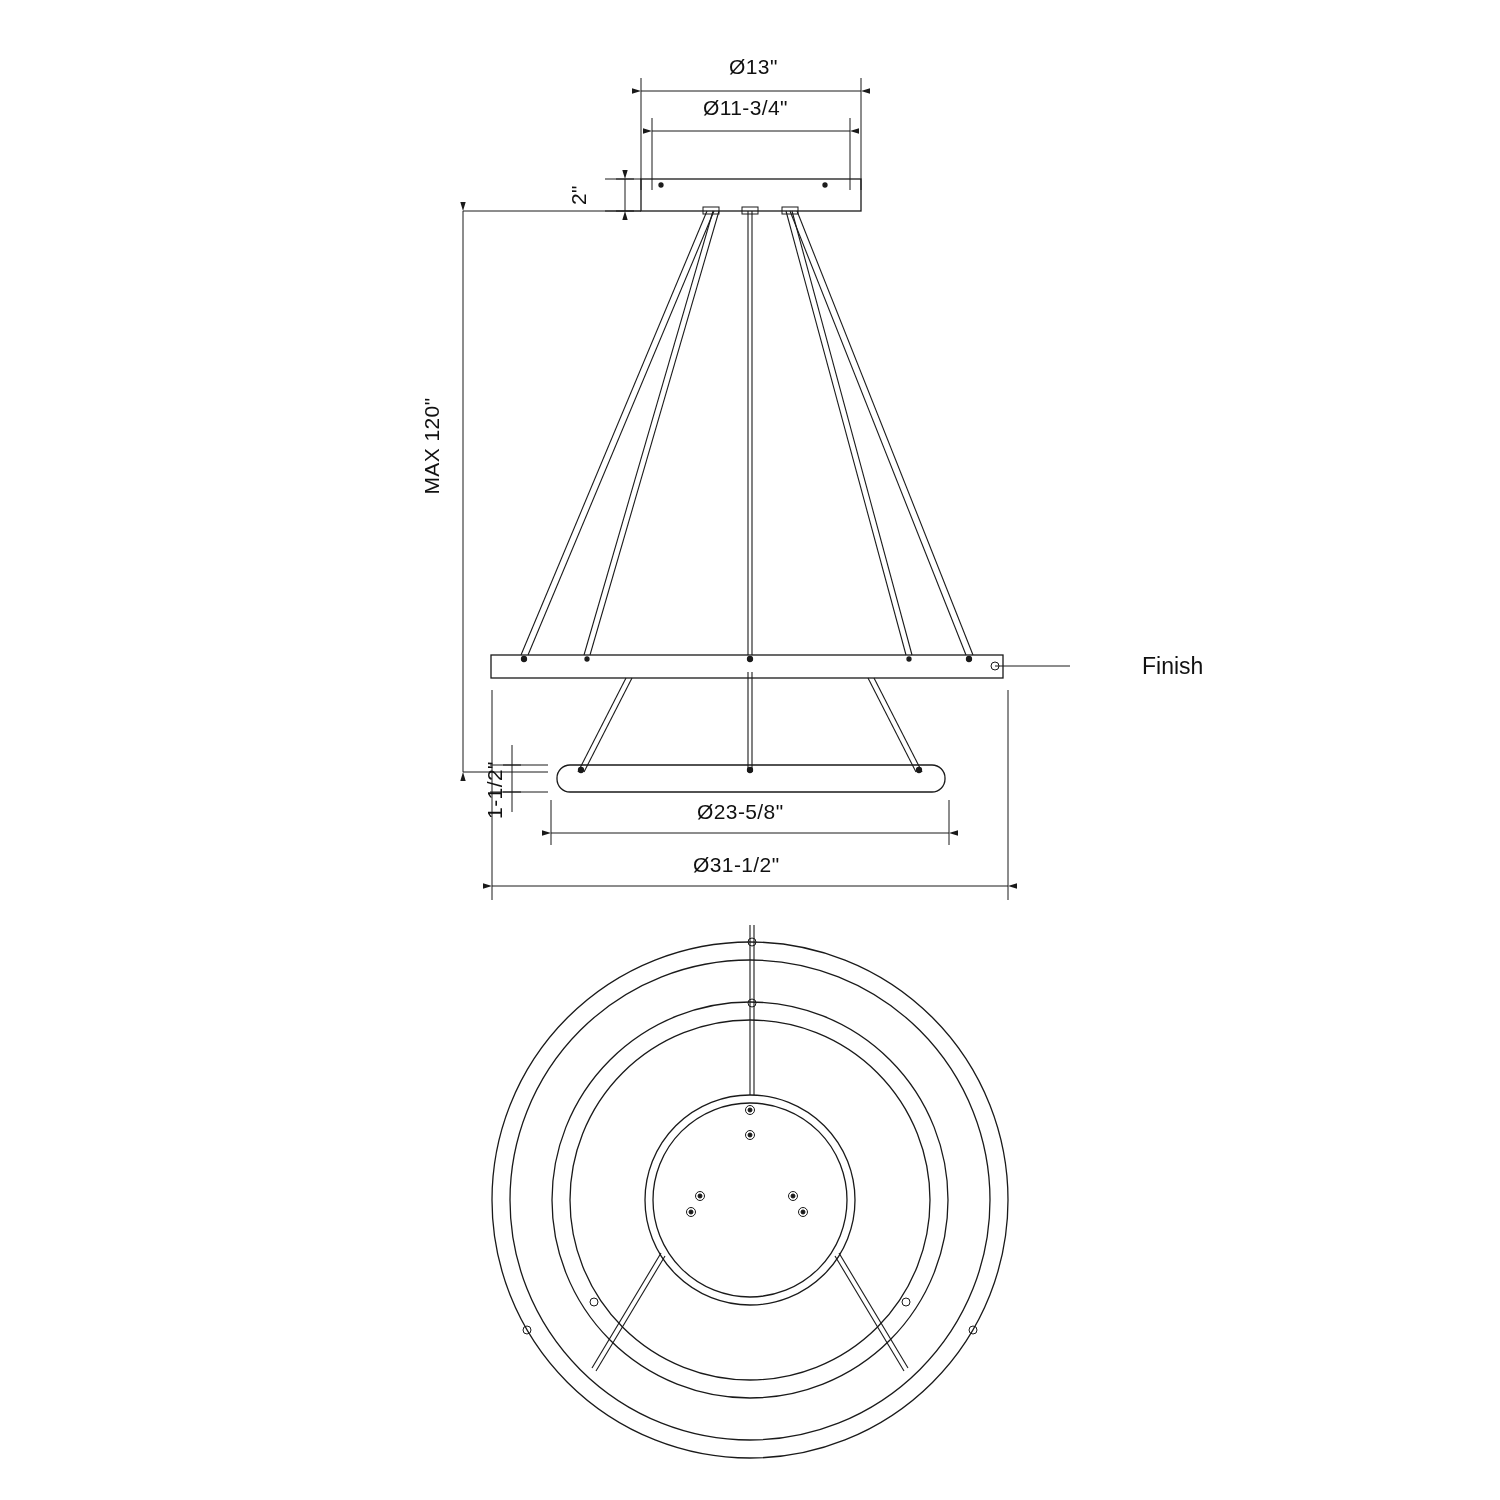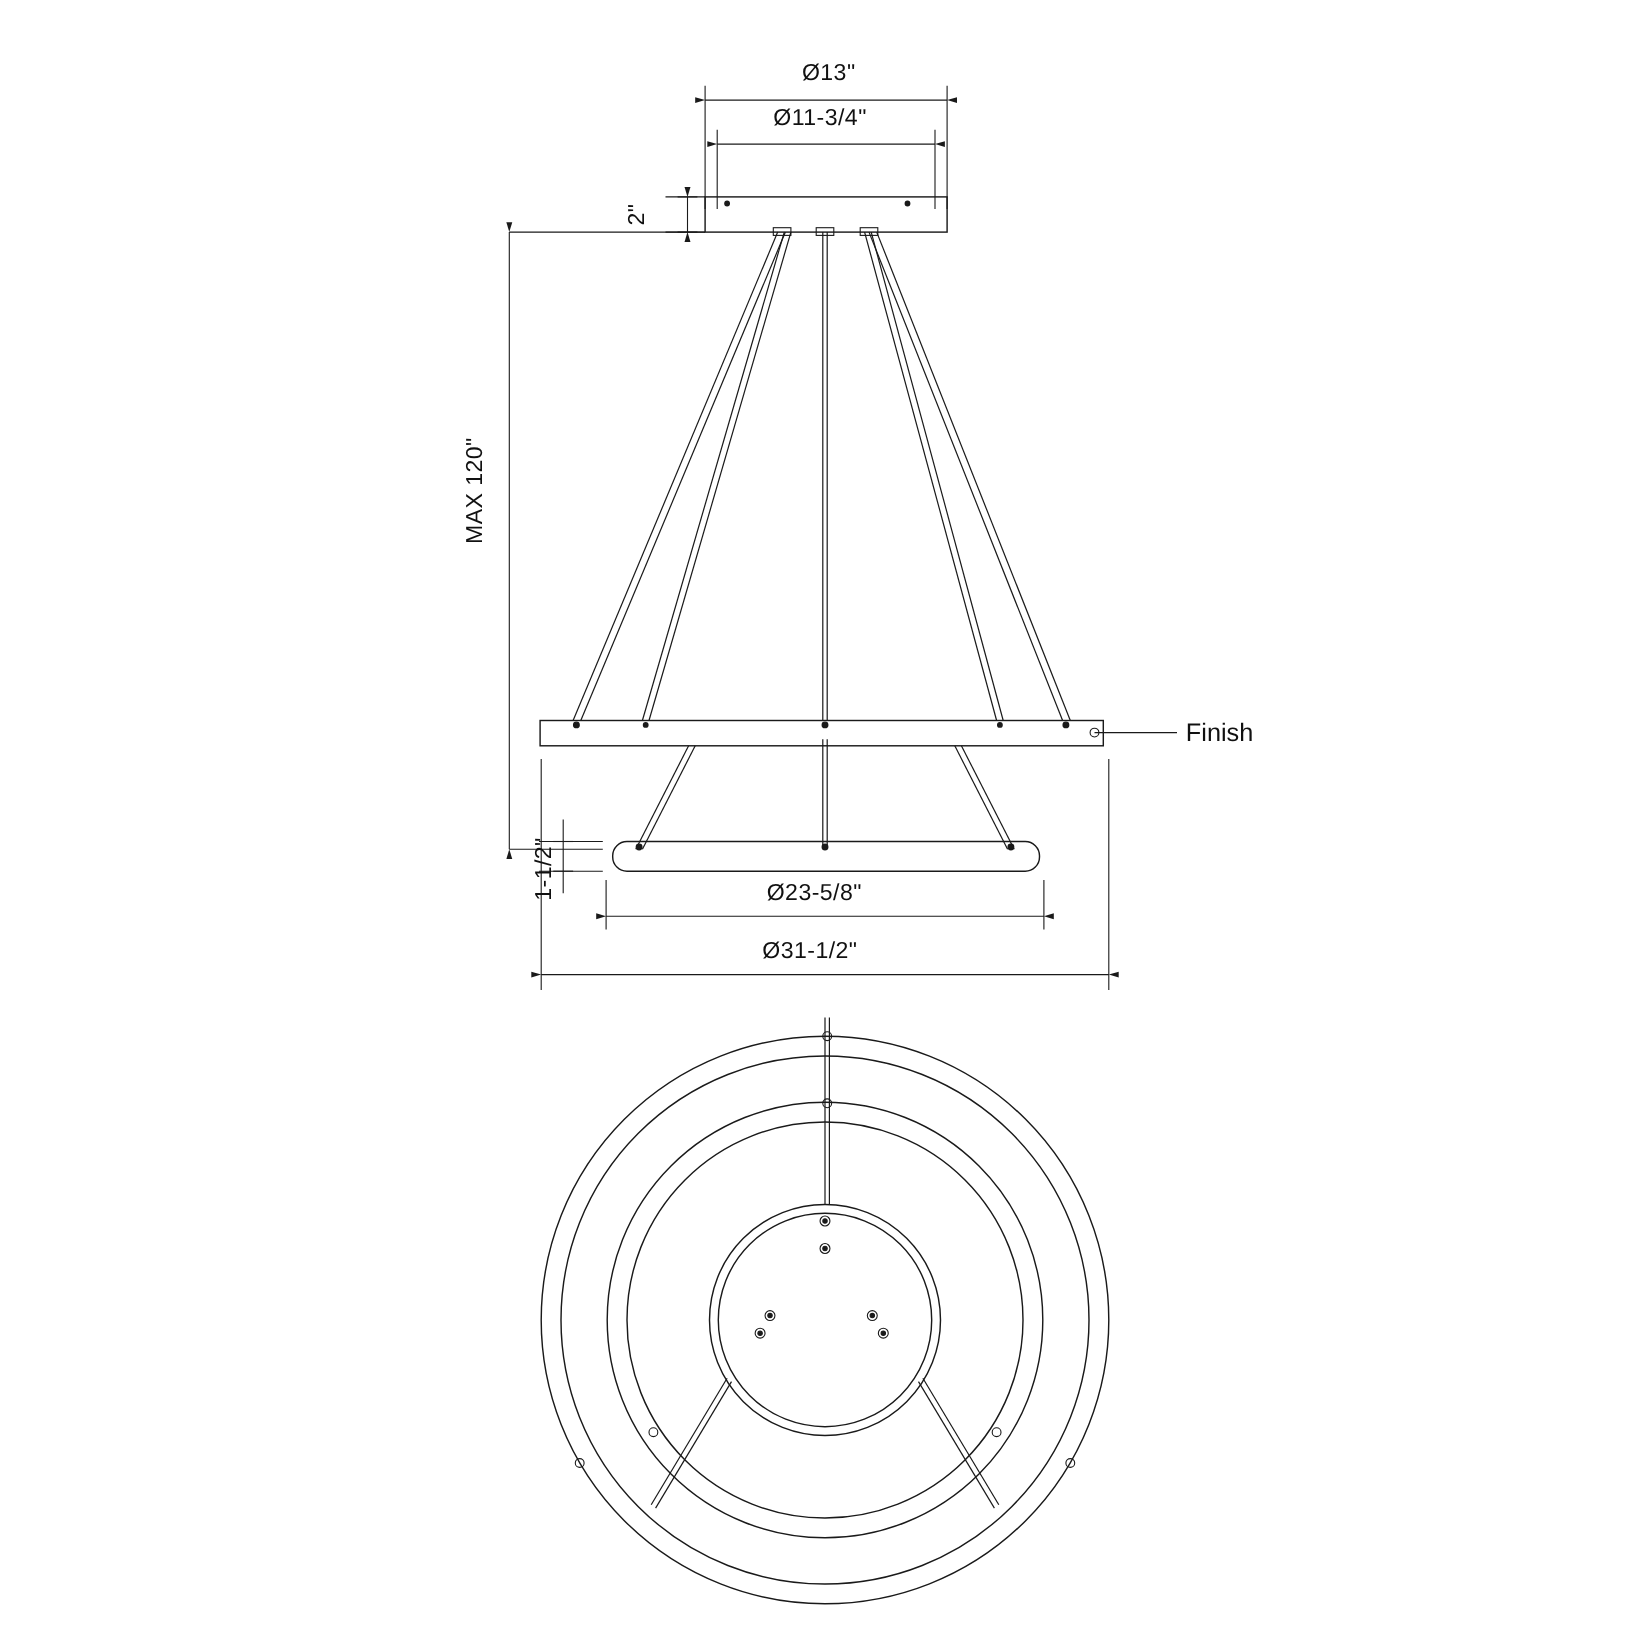--- a/index.html
+++ b/index.html
@@ -216,15 +216,15 @@
   <div class="dim-label rot" style="left:565px; top:183px; width:28px; text-align:center;">2"</div>
 
   <div class="dim-label rot" style="left:352px; top:434px; width:160px; text-align:center;">MAX 120"</div>
 
   <div class="dim-label rot" style="left:450px; top:778px; width:90px; text-align:center;">1-1/2"</div>
 
   <div class="dim-label" style="left:697px; top:800px;">Ø23-5/8"</div>
 
   <div class="dim-label" style="left:693px; top:853px;">Ø31-1/2"</div>
 
-  <div class="callout-label" style="left:1078px; top:653px;">Finish</div>
+  <div class="callout-label" style="left:1142px; top:653px;">Finish</div>
 
 </div>
 
 </body></html>

